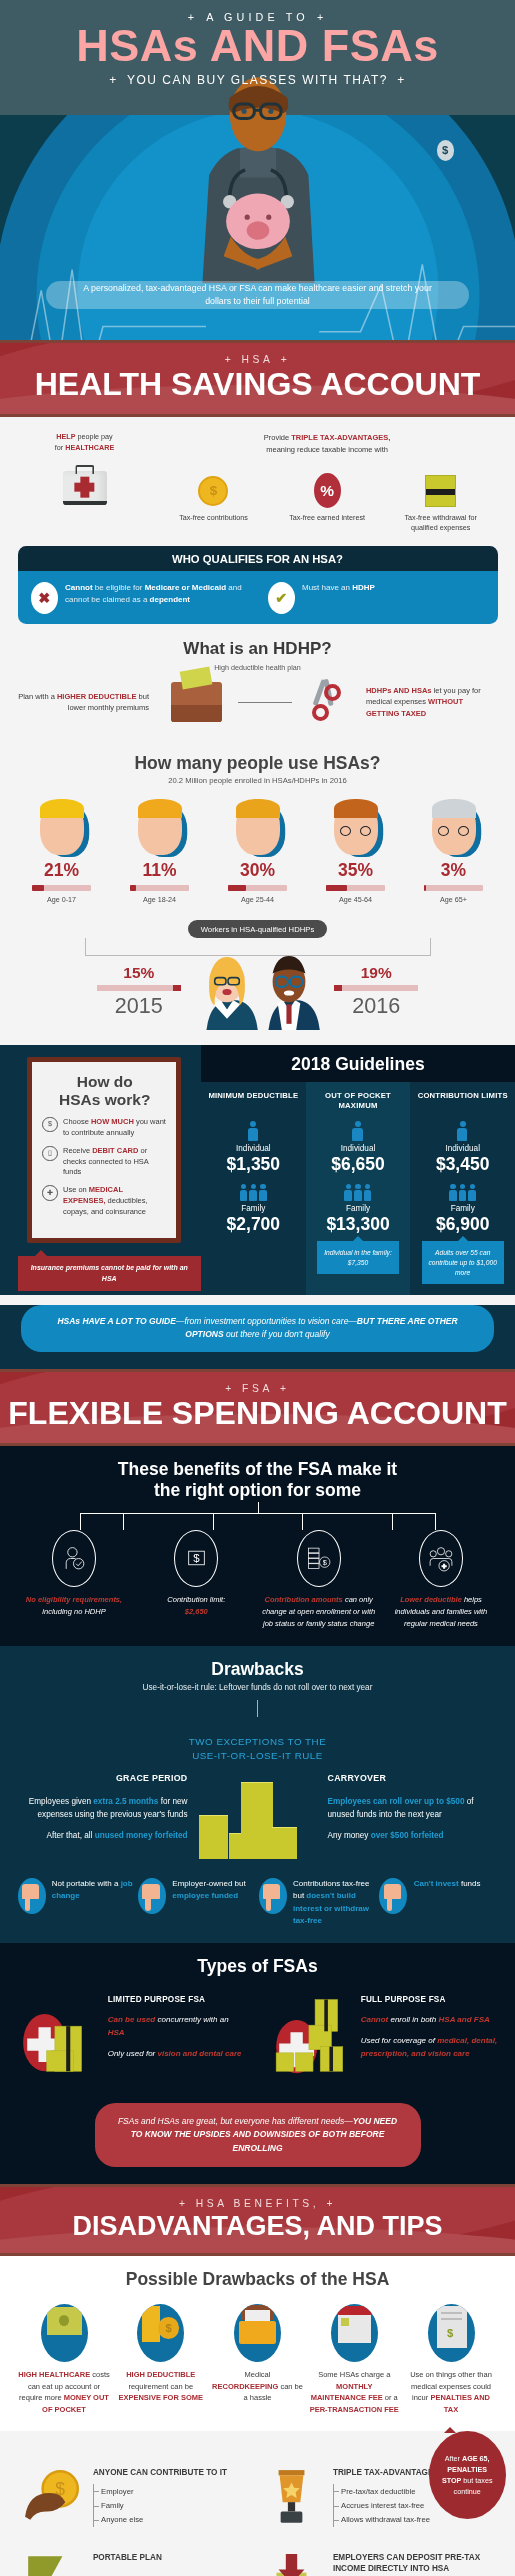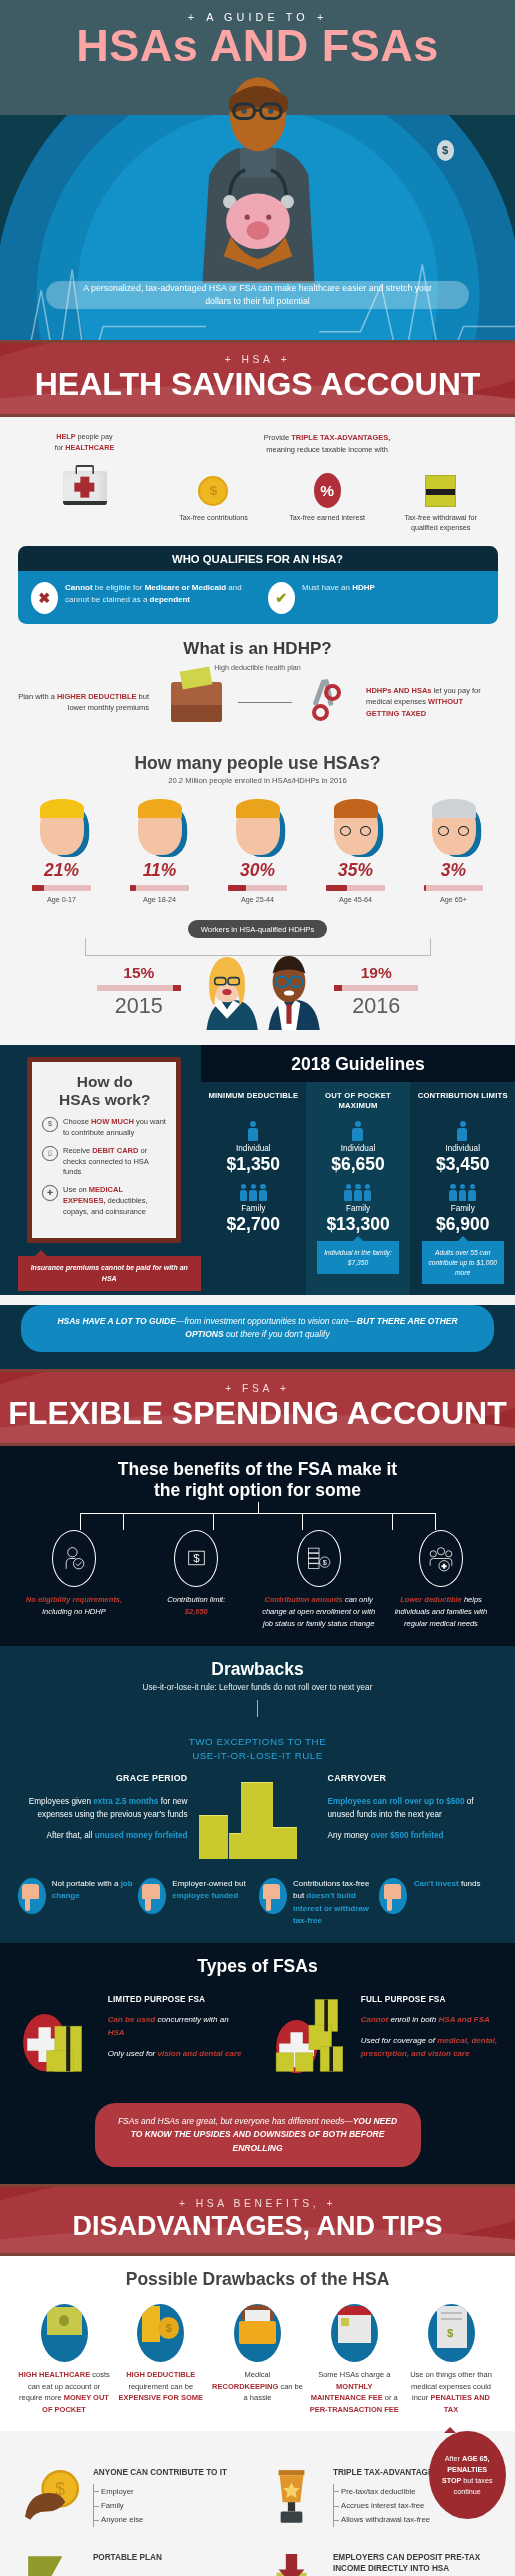--- a/index.html
+++ b/index.html
@@ -126,21 +126,21 @@
   .qbadge{ width:27px; height:32px; border-radius:50%; background:#fff; flex:none;
            display:flex; align-items:center; justify-content:center; font-size:14.4px; font-weight:800; }
   .qbadge.x{ color:#9c2a2f; }
   .qbadge.v{ color:#9a9c1a; }
   .qtext{ color:#dff0f7; font-size:8px; line-height:1.5; }
   .qtext b{ color:#fff; }
 
   
   .hdhp-title{ text-align:center; font-size:17px; font-weight:700; color:#3a3a3a; margin-top:15.5px; }
   .hdhp-sub{ text-align:center; font-size:7.2px; color:#555; margin-top:3.1px; }
-  .hdhp-row{ display:flex; align-items:center; justify-content:center; gap:16px; margin-top:9.3px; }
+  .hdhp-row{ display:flex; align-items:center; justify-content:flex-end; gap:16px; margin-top:9.3px; }
   .hdhp-cell{ width:155px; font-size:7.5px; line-height:1.55; }
   .hdhp-cell.l{ text-align:right; padding-right:6.2px; }
   .hdhp-cell.r{ text-align:left; padding-left:6.2px; }
   .wallet{ width:57px; height:40px; background:#a8613c; border-radius:3.1px; position:relative; }
   .wallet:before{ content:""; position:absolute; left:0; right:0; bottom:0; height:17.5px; background:#8b4a2c; border-radius:0 0 3.1px 3.1px;}
   .wallet .money{ position:absolute; left:9.3px; top:-13.4px; width:30px; height:17.5px; background:#cfd44a; transform:rotate(-10deg); }
   .scissors{ width:40px; height:43px; position:relative; }
   .scissors .ring{ position:absolute; width:17.5px; height:17.5px; border:4.1px solid #b92f38; border-radius:50%; }
   .scissors .ring.a{ left:15.5px; top:3.1px;} .scissors .ring.b{ left:3.1px; top:23px;}
   .scissors .blade{ position:absolute; width:4.6px; height:27px; background:#9aa2a8; border-radius:2.1px; }
@@ -148,21 +148,21 @@
 
   
   .demo-heads{ display:flex; justify-content:space-between; margin-top:13.4px; }
   .dcol{ width:88px; text-align:center; }
   .head{ width:44px; height:56px; margin:0 auto; border-radius:48% 48% 42% 42%; background:#f4c3a4; position:relative;
          box-shadow:6.2px 3.1px 0 -1px #0e6fa0; }
   .head .hair{ position:absolute; left:0; right:0; top:0; height:19.6px; border-radius:48% 48% 0 0; }
   .head .glass{ position:absolute; left:5.2px; right:5.2px; top:27px; height:10.3px; }
   .head .glass i{ position:absolute; width:11.3px; height:10.3px; border:1.5px solid #20262b; border-radius:50%; }
   .head .glass i:first-child{ left:1.5px;} .head .glass i:last-child{ right:1.5px;}
-  .pctbig{ font-size:17.5px; font-weight:800; color:#a82b32; margin-top:5.2px;font-style:italic; }
+  .pctbig{ font-size:17.5px; font-weight:800; color:#a82b32; margin-top:5.2px; }
   .bar{ height:5.7px; background:#e6bdbd; border-radius:1px; margin:4.1px 14.4px 0; position:relative; }
   .bar > span{ position:absolute; left:0; top:0; bottom:0; background:#a82b32; border-radius:1px; }
   .agelbl{ font-size:7.2px; margin-top:4.1px; color:#4a4a4a; }
 
   .workers-wrap{ margin-top:16.5px; position:relative; text-align:center; }
   .workers-chip{ display:inline-block; background:#4b4b4b; color:#fff; font-size:7.7px; padding:4.6px 12.4px; border-radius:11.3px; }
   .workers-box{ border:0.5px solid #b9b9b9; border-top:none; margin:0 67px; height:17.5px; }
   .yr-row{ display:flex; align-items:center; justify-content:center; gap:5.2px; margin-top:-3.1px; }
   .yr{ width:103px; text-align:center; }
   .yr .p{ font-size:15.5px; font-weight:800; color:#a82b32; }
@@ -301,20 +301,23 @@
       <ellipse cx="125" cy="318" rx="22" ry="18" fill="#d9717f"></ellipse>
       <path d="M72 330 q26 40 58 44 l-2 20 -70-26z" fill="#b5671f"></path>
       <path d="M178 330 q-26 40-58 44 l2 20 70-26z" fill="#b5671f"></path>
     </svg>
 
     <div class="hero-title-wrap">
       <div class="eyebrow">
         <span class="pl">+</span><span>A GUIDE TO</span><span class="pl">+</span>
       </div>
       <div class="maintitle">HSAs AND FSAs</div>
+      <div class="subtitle2">
+        <span class="pl">+</span><span>YOU CAN BUY GLASSES WITH THAT?</span><span class="pl">+</span>
+      </div>
     </div>
 
     <div class="coin-badge">$</div>
     <div class="hero-pill">
       <p>A personalized, tax-advantaged HSA or FSA can make healthcare easier and stretch your dollars to their full potential</p>
     </div>
   </div>
 
   <div class="band">
     <div class="band-eyebrow">

